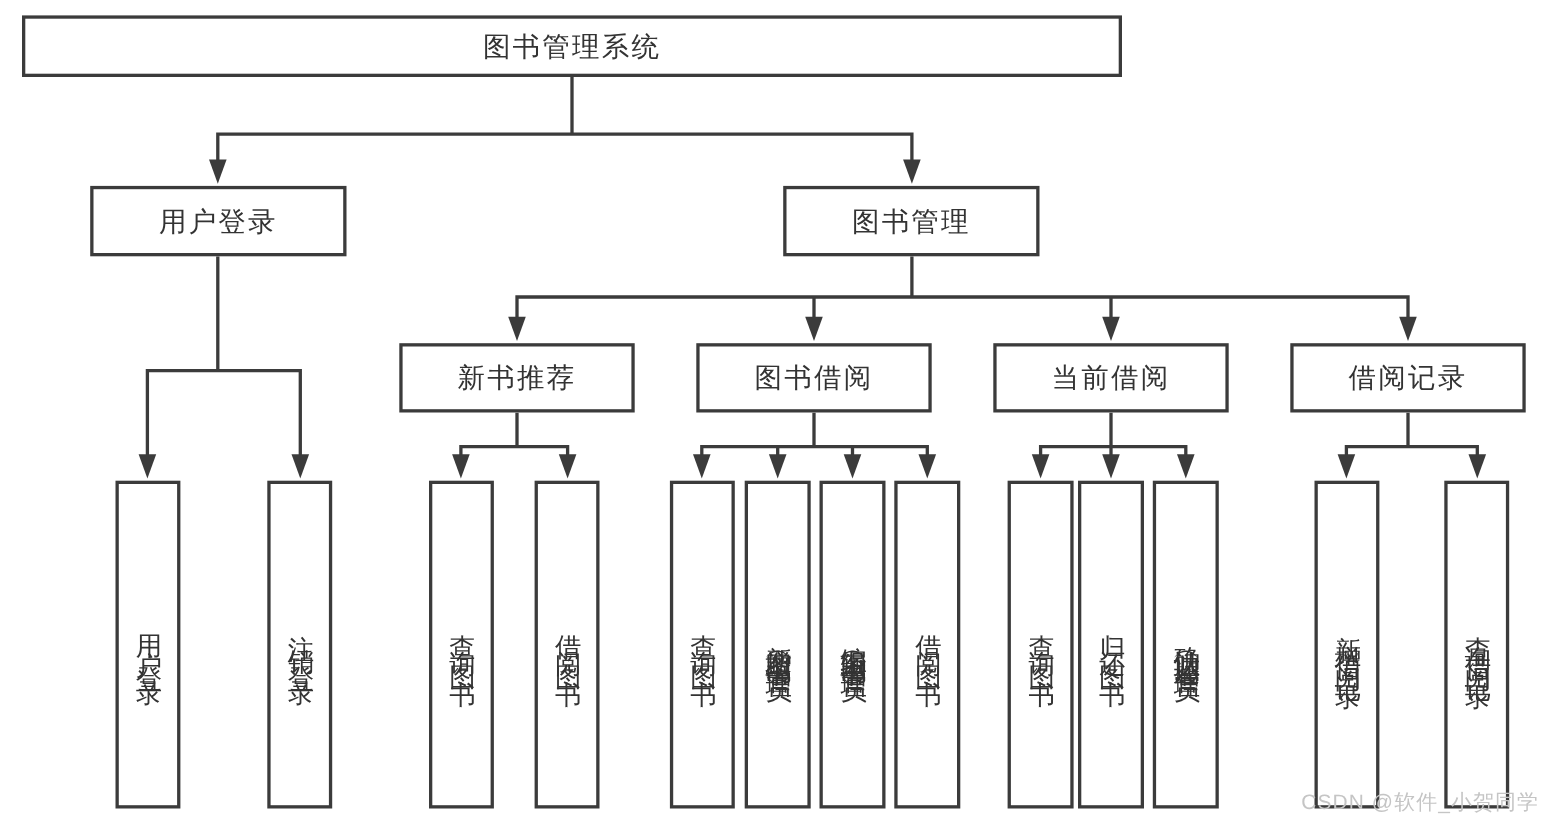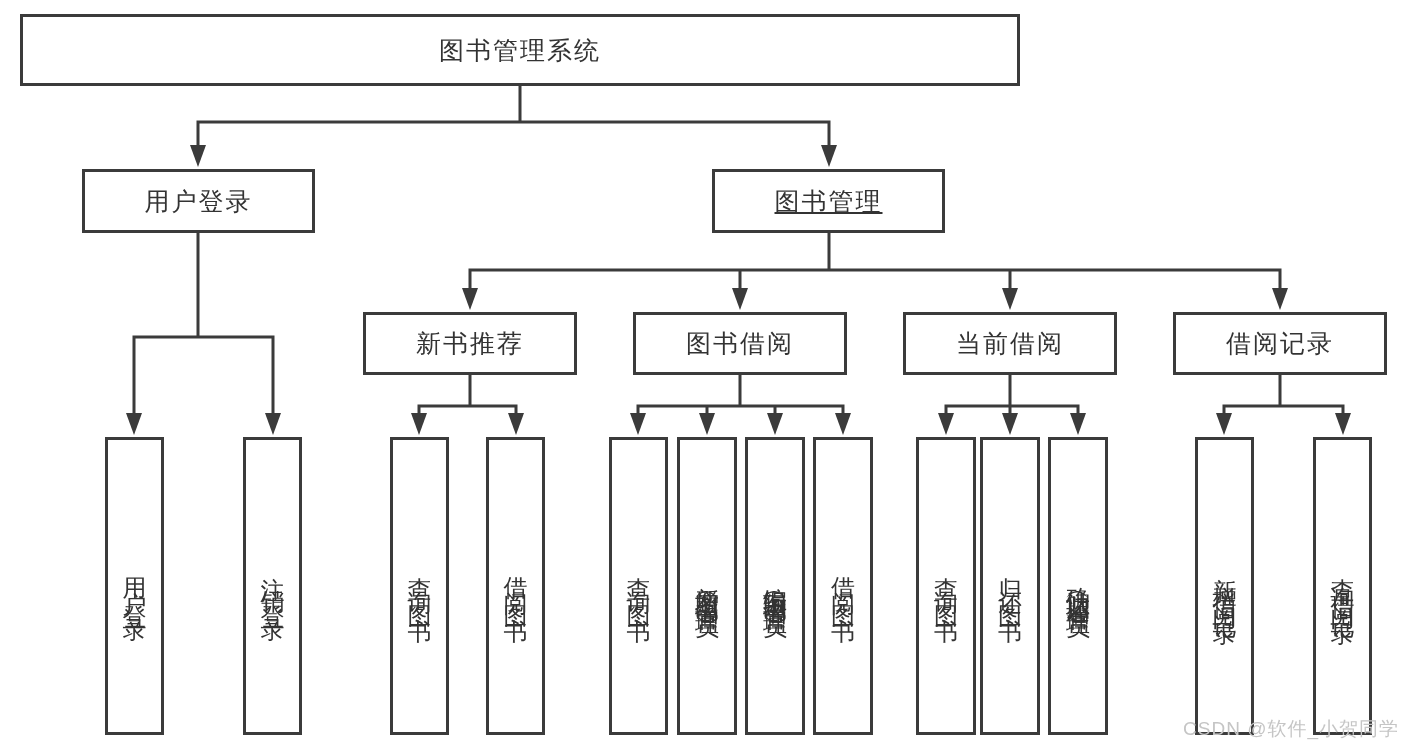--- a/index.html
+++ b/index.html
@@ -106,28 +106,28 @@
       <polygon points="767,413 783,413 775,435"></polygon>
       <polygon points="835,413 851,413 843,435"></polygon>
       <polygon points="938,413 954,413 946,435"></polygon>
       <polygon points="1002,413 1018,413 1010,435"></polygon>
       <polygon points="1070,413 1086,413 1078,435"></polygon>
       <polygon points="1216,413 1232,413 1224,435"></polygon>
       <polygon points="1335,413 1351,413 1343,435"></polygon>
     </g>
   </svg>
 
-  <div class="node h-node" style="left:20px; top:14px; width:1000px; height:72px;">
+  <div class="node h-node" style="left:20px; top:14px; width:1000px; height:56px;">
     <span>图书管理系统</span>
   </div>
 
   <div class="node h-node" style="left:82px; top:169px; width:233px; height:64px;">
     <span>用户登录</span>
   </div>
-  <div class="node h-node" style="left:712px; top:169px; width:233px; height:64px;text-decoration:underline;">
+  <div class="node h-node" style="left:712px; top:169px; width:233px; height:64px;">
     <span>图书管理</span>
   </div>
 
   <div class="node h-node" style="left:363px; top:312px; width:214px; height:63px;">
     <span>新书推荐</span>
   </div>
   <div class="node h-node" style="left:903px; top:312px; width:214px; height:63px;">
     <span>当前借阅</span>
   </div>
   <div class="node h-node" style="left:633px; top:312px; width:214px; height:63px;">

